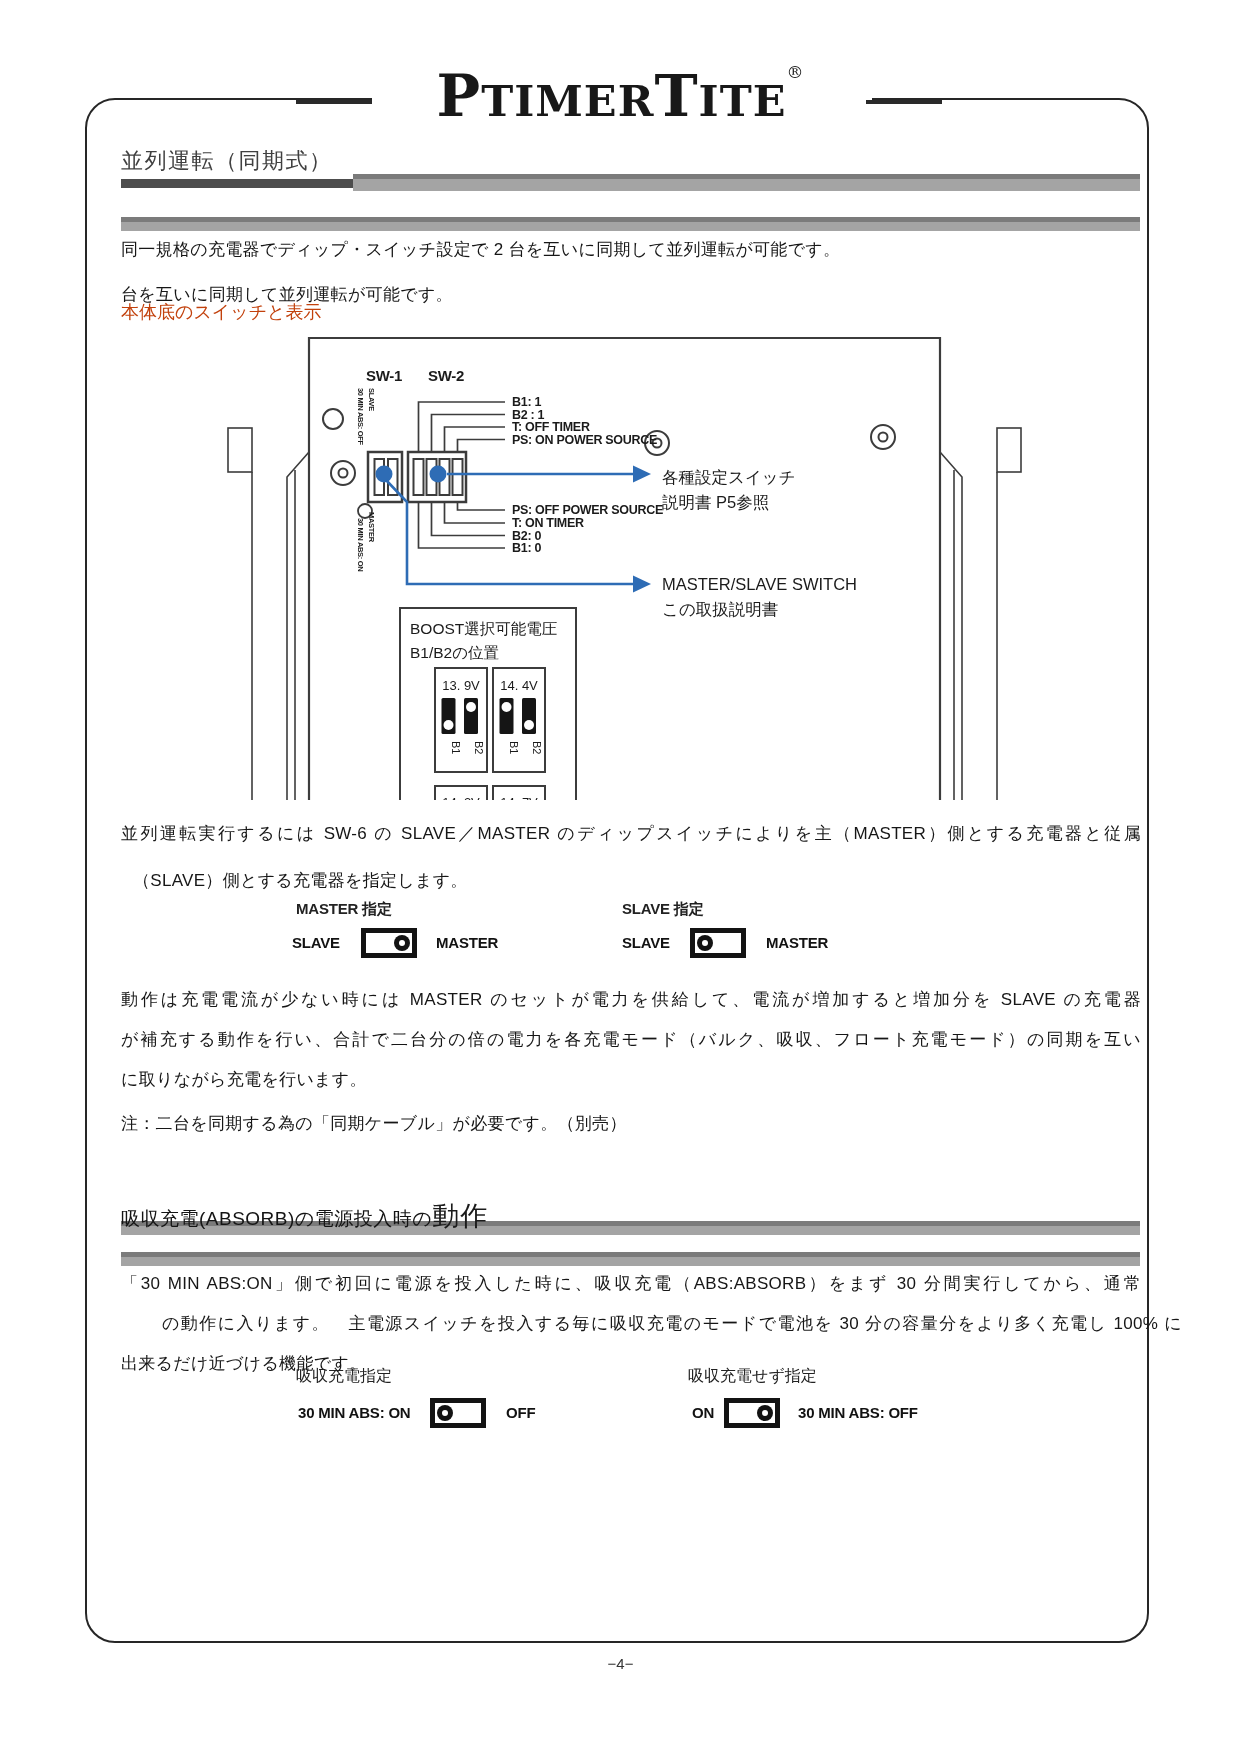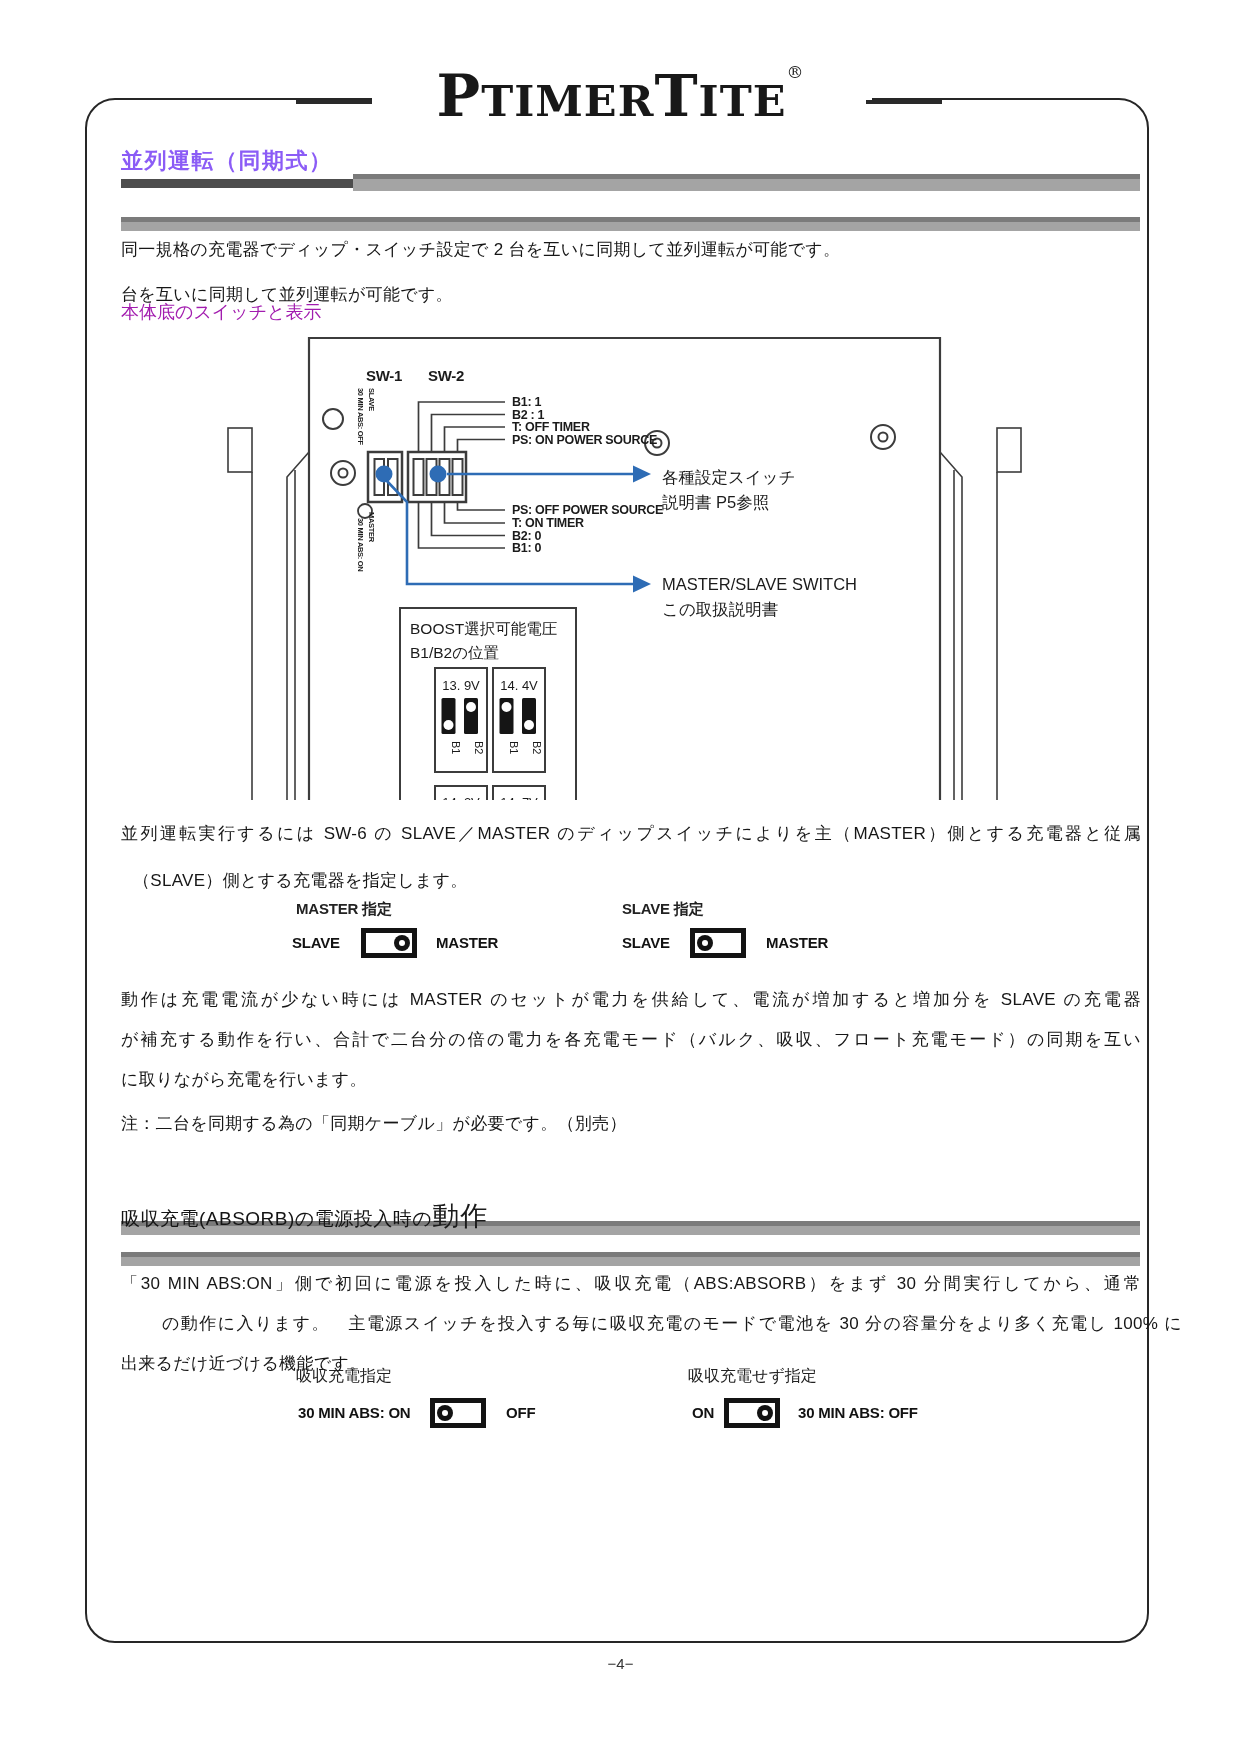--- a/index.html
+++ b/index.html
@@ -10,26 +10,26 @@
   #frame{left:85px;top:98px;width:1060px;height:1541px;border:2.5px solid #262626;border-radius:30px;}
   
   #logo-mask{left:372px;top:52px;width:500px;height:92px;background:#fff;}
   #logo{left:0;top:62px;width:1241px;text-align:center;font-family:"DejaVu Serif","Liberation Serif",serif;
         font-weight:700;color:#181818;letter-spacing:1px;}
   #logo .big{font-size:58px;}
   #logo .small{font-size:43px;}
   #logo .reg{font-size:17px;vertical-align:38px;font-weight:400;}
   .logo-dash{top:100px;width:76px;height:4px;background:#2a2a2a;}
   
-  .h1{font-size:22px;font-weight:700;letter-spacing:1.5px;color:#8b5cf6;}
+  .h1{font-size:22px;font-weight:400;letter-spacing:1.5px;color:#404040;}
   .gbar{background:linear-gradient(180deg,#7b7b7b 0,#7b7b7b 5px,#a4a4a4 5px,#a4a4a4 100%);}
   .h1-under{background:#4d4d4d;}
   .para{font-size:17px;color:#161616;letter-spacing:0.3px;}
   .jline{width:1020px;text-align:justify;text-align-last:justify;}
-  .cap{font-size:18px;color:#a21caf;}
+  .cap{font-size:18px;color:#c2410c;}
   
   .toggle{width:56px;height:30px;border:5px solid #131313;background:#fff;box-sizing:border-box;}
   .knob{position:absolute;top:50%;transform:translateY(-50%);width:16px;height:16px;border-radius:50%;background:#131313;}
   .knob::after{content:"";position:absolute;left:50%;top:50%;transform:translate(-50%,-50%);
                width:6px;height:6px;border-radius:50%;background:#fff;}
   .knob.kl{left:2px;} .knob.kr{right:2px;}
   .swlab{font-size:15px;font-weight:700;letter-spacing:-0.2px;color:#121212;}
   .rowtitle{font-size:16px;color:#222;}
   .rowtitle b{font-size:15px;letter-spacing:-0.2px;}
   .h2-main{font-size:19px;color:#141414;letter-spacing:0.5px;}

